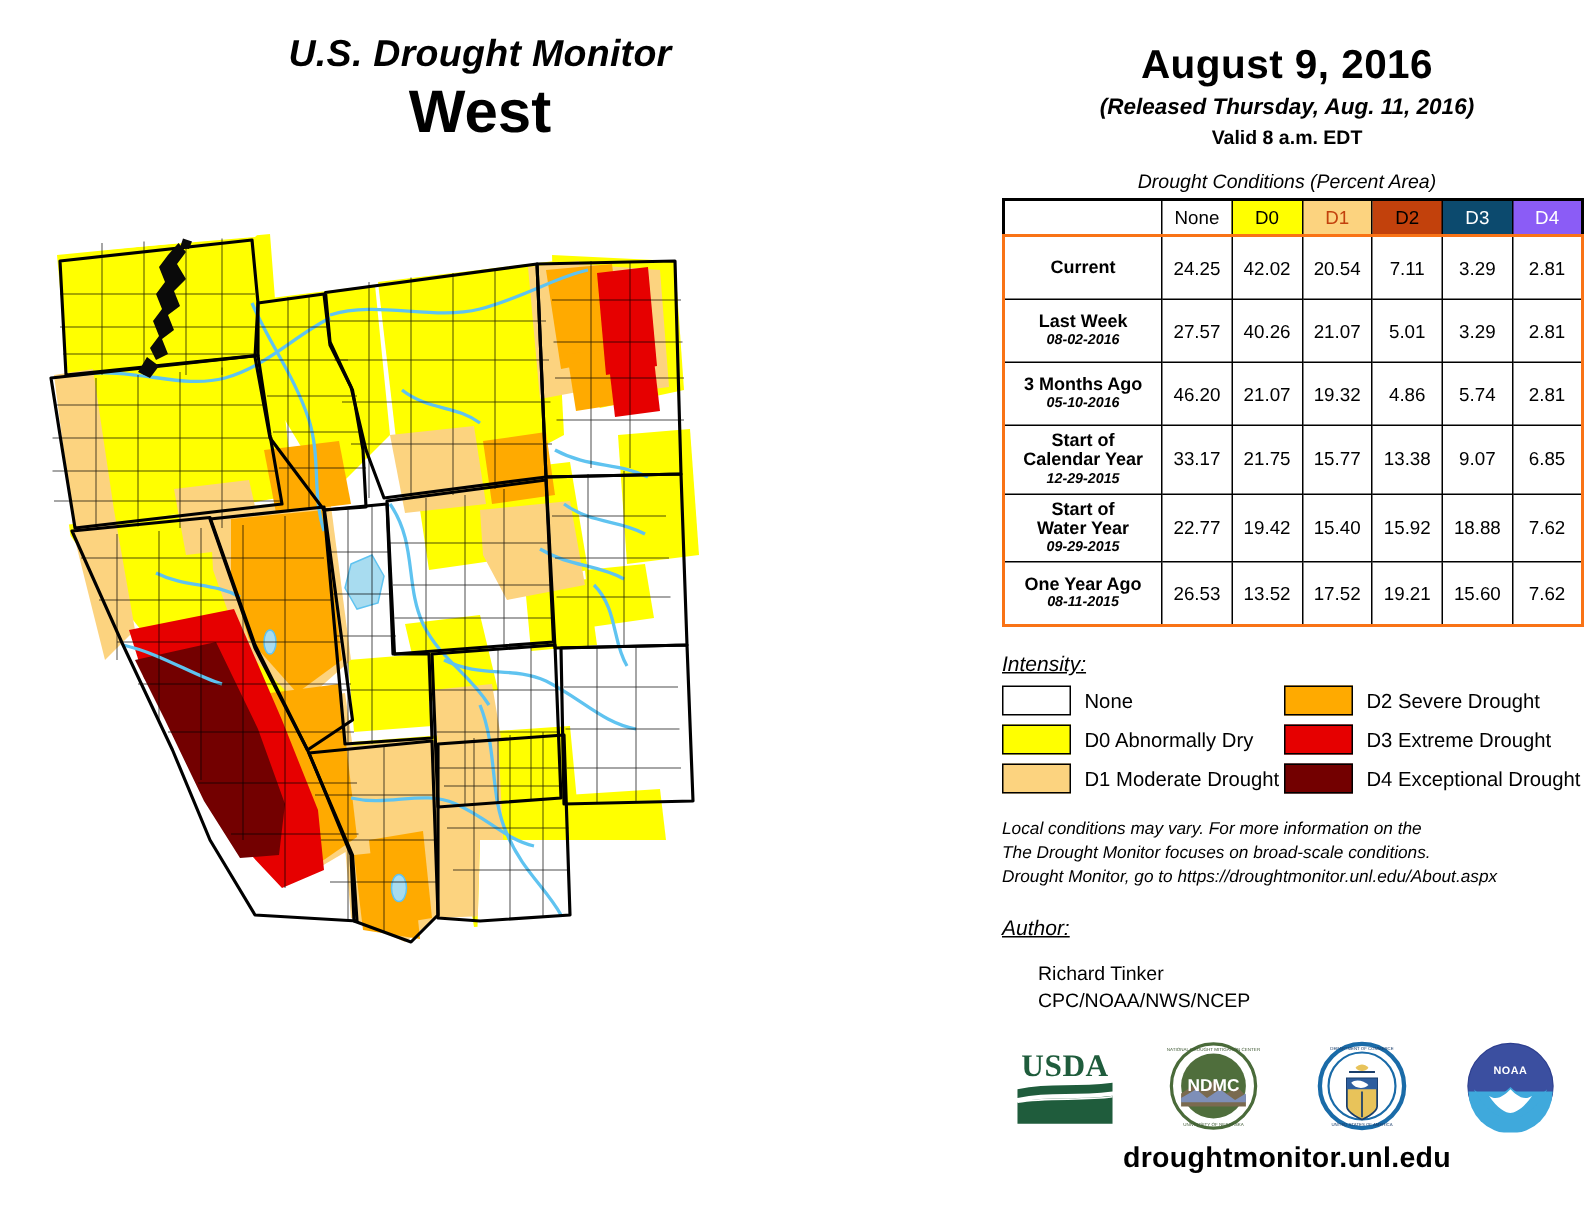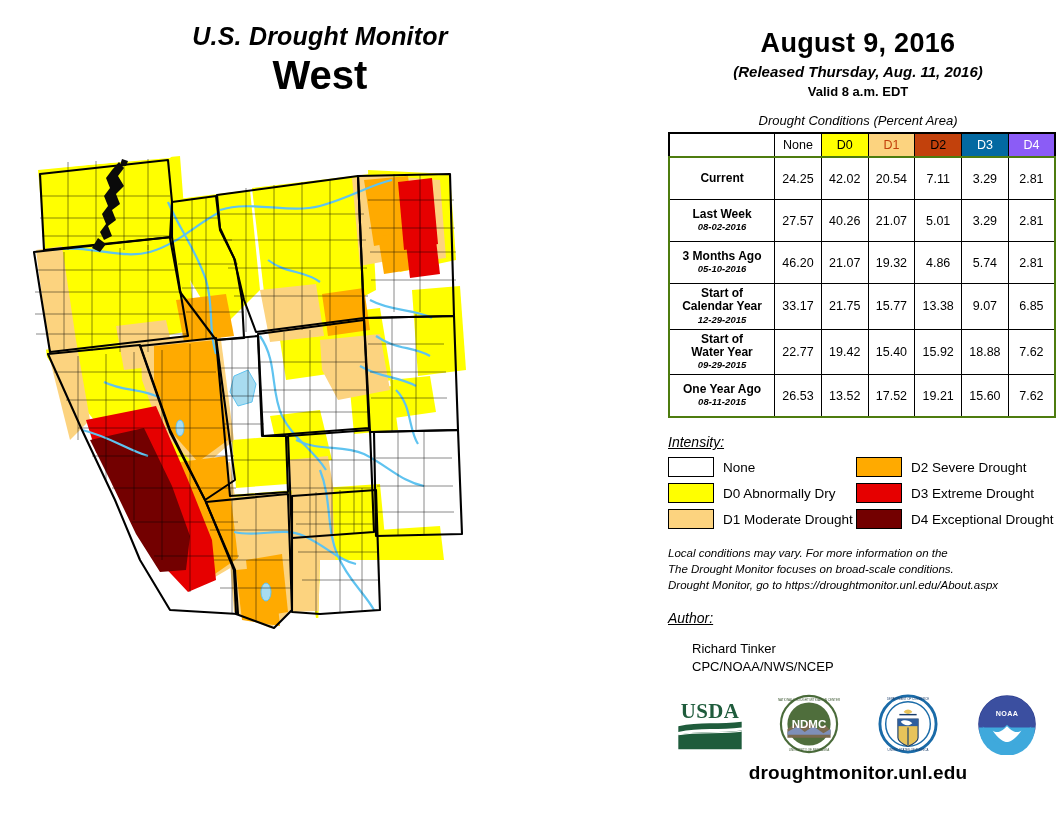--- a/index.html
+++ b/index.html
@@ -27,21 +27,21 @@
   #stats-table{border-collapse:collapse;margin:4px 0 0 8px;table-layout:fixed;}
   #stats-table td,#stats-table th{border:1px solid #000;font-size:12px;text-align:center;
       padding:0;vertical-align:middle;}
   #stats-table thead th{height:22px;font-weight:normal;font-size:12.5px;}
   #stats-table thead th.corner{border:none;background:transparent;}
   #stats-table tbody td.rowlabel{width:100px;font-weight:bold;font-size:12px;line-height:1.12;
       padding:3px 4px;}
   #stats-table tbody td.val{width:47px;height:41px;font-size:12.5px;}
   .rowlabel .sub{display:block;font-size:9.5px;font-style:italic;font-weight:bold;margin-top:1px;}
   #stats-table{border:2px solid #000;}
-  #stats-table tbody{border:2px solid #4d7c0f;margin-left:13px;}
+  #stats-table tbody{border:2px solid #f97316;margin-left:13px;}
 
   
   #legend-title{margin:16px 0 4px 8px;font-size:14px;font-style:italic;font-weight:normal;
       text-decoration:underline;}
   #legend{margin-left:8px;width:376px;}
   .legend-row{display:flex;align-items:center;height:26px;}
   .legend-col{display:flex;align-items:center;width:188px;}
   .swatch{width:44px;height:18px;border:1px solid #000;margin-right:9px;flex:0 0 auto;}
   .legend-label{font-size:13.5px;white-space:nowrap;}
 
@@ -256,21 +256,21 @@
   <div id="table-caption">Drought Conditions (Percent Area)</div>
 
   <table id="stats-table">
     <thead>
       <tr id="header-row">
         <th class="corner"></th>
       <th style="background: rgb(255, 255, 255); color: rgb(0, 0, 0); width: 47px;">None</th>
           <th style="background: rgb(255, 255, 0); color: rgb(0, 0, 0); width: 47px;">D0</th>
           <th style="background: rgb(252, 211, 127); color: #c2410c; width: 47px;">D1</th>
           <th style="background: #c2410c; color: rgb(0, 0, 0); width: 47px;">D2</th>
-          <th style="background: #0369a1; color: rgb(255, 255, 255); width: 47px;">D3</th>
+          <th style="background: #0c4a6e; color: rgb(255, 255, 255); width: 47px;">D3</th>
           <th style="background: #8b5cf6; color: rgb(255, 255, 255); width: 47px;">D4</th>
         </tr>
     </thead>
     <tbody id="table-body">
         <tr>
           <td class="rowlabel"><span>Current</span></td>
           <td class="val">24.25</td>
           <td class="val">42.02</td>
           <td class="val">20.54</td>
           <td class="val">7.11</td>

